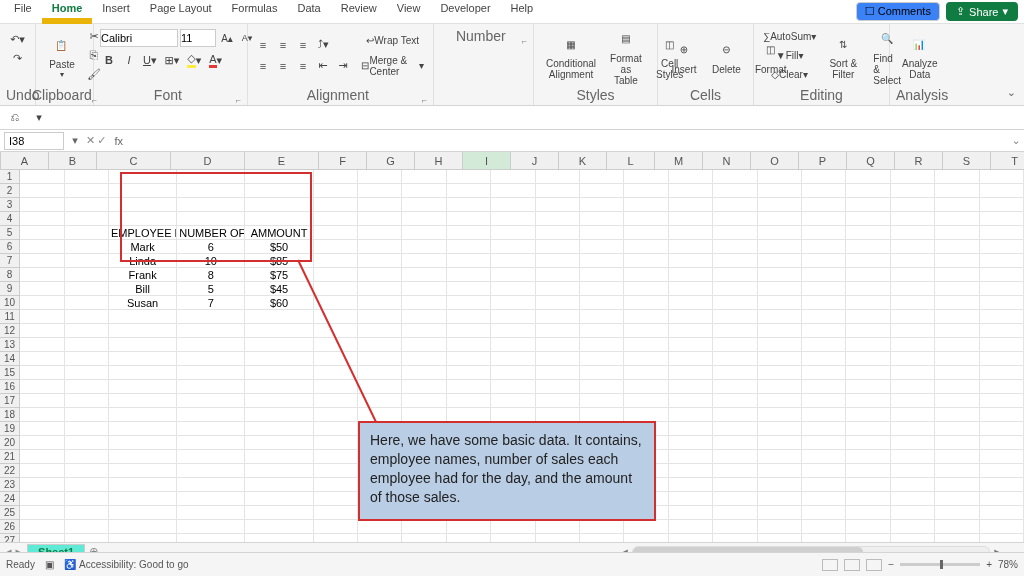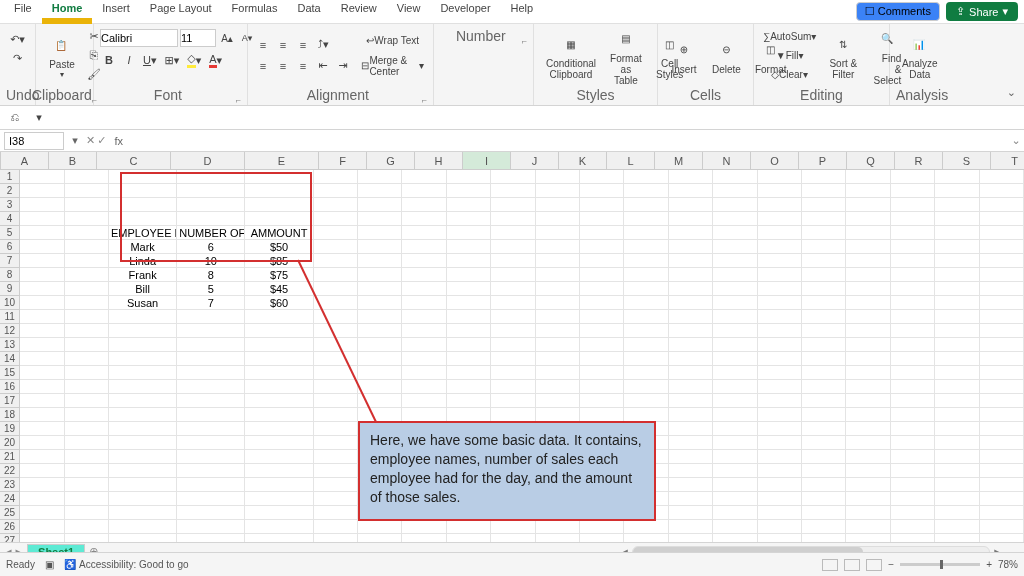--- a/index.html
+++ b/index.html
@@ -190,21 +190,21 @@
         <div class="ribbon-group-label" style="flex:1">Number</div>
         <span class="dialog-launcher">⌐</span>
       </div>
   </div>
 
   <div class="ribbon-group" style="width:124px">
     <div class="ribbon-row" style="height:58px">
       <div class="big-btn">
           <div class="icon-box">▦</div>
           <span style="white-space:pre-line;text-align:center;line-height:1.1">Conditional
-Clipboard</span>
+Alignment</span>
         </div>
       <div class="big-btn">
           <div class="icon-box">▤</div>
           <span style="white-space:pre-line;text-align:center;line-height:1.1">Format as
 Table</span>
         </div>
       <div class="big-btn">
           <div class="icon-box">◫</div>
           <span style="white-space:pre-line;text-align:center;line-height:1.1">Cell
 Styles</span>
@@ -238,21 +238,21 @@
         <div class="rbtn small-label">▼ <span>Fill</span> ▾</div>
         <div class="rbtn small-label">◇ <span>Clear</span> ▾</div>
       </div>
       <div class="big-btn">
           <div class="icon-box">⇅</div>
           <span style="white-space:pre-line;text-align:center;line-height:1.1">Sort &amp;
 Filter</span>
         </div>
       <div class="big-btn">
           <div class="icon-box">🔍</div>
-          <span style="white-space:pre-line;text-align:right;line-height:1.1">Find &amp;
+          <span style="white-space:pre-line;text-align:left;line-height:1.1">Find &amp;
 Select</span>
         </div>
     </div>
     <div class="ribbon-group-label">Editing</div>
   </div>
 
   <div class="ribbon-group" style="width:52px;border-right:none">
     <div class="ribbon-row" style="height:58px">
       <div class="big-btn">
           <div class="icon-box">📊</div>

